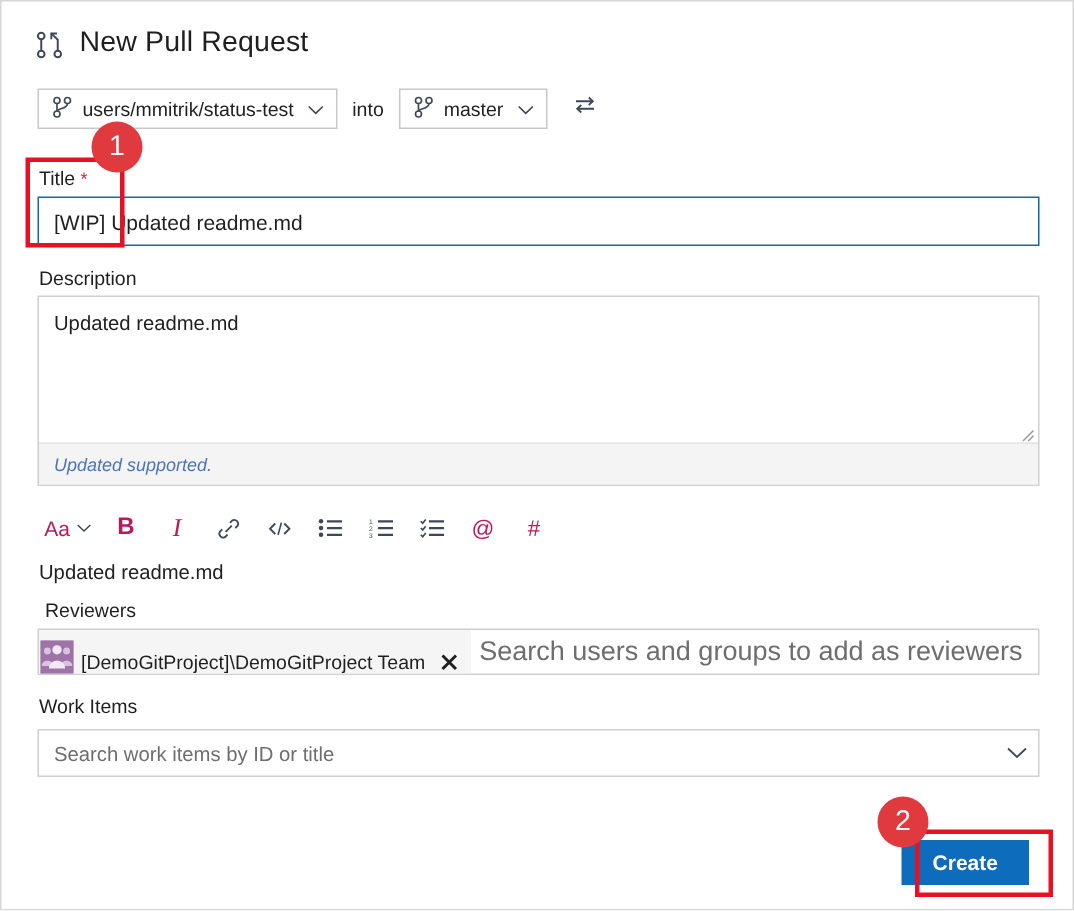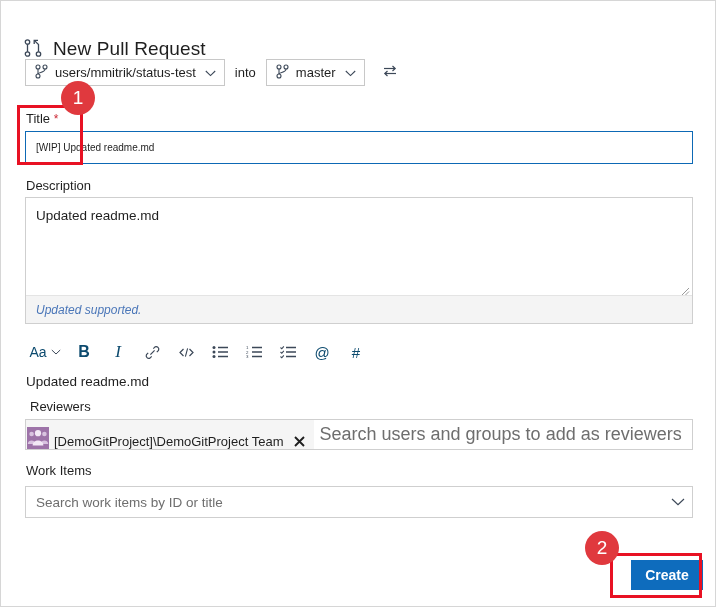--- a/index.html
+++ b/index.html
@@ -21,23 +21,22 @@
     box-sizing: border-box;
     overflow: hidden;
   }
 
   
   .header {
     position: absolute;
     left: 22px;
     top: 17px;
     display: flex;
-    align-items: flex-start;
+    align-items: flex-end;
     gap: 10px;
-    margin-top: 20px;
   }
   .pr-icon { width: 20px; height: 20px; display: block; }
   .page-title {
     font-size: 19px;
     color: #1f1f1f;
     font-weight: 400;
     letter-spacing: .1px;
     white-space: nowrap;
   }
 
@@ -93,21 +92,21 @@
   #title-input {
     position: absolute;
     left: 24px;
     top: 130px;
     width: 668px;
     height: 33px;
     box-sizing: border-box;
     border: 1px solid #0d69b5;
     background: #ffffff;
     font-family: "Liberation Sans", sans-serif;
-    font-size: 10px;
+    font-size: 14px;
     color: #1f1f1f;
     padding: 0 10px;
     outline: none;
   }
 
   
   #desc-label { left: 25px; top: 177px; }
   .desc-wrap {
     position: absolute;
     left: 24px;
@@ -171,21 +170,21 @@
     display: flex;
     align-items: center;
   }
   .tb-btn {
     width: 34px;
     height: 28px;
     display: flex;
     align-items: center;
     justify-content: center;
     cursor: pointer;
-    color: #0c4a6e;
+    color: #be185d;
     font-size: 15px;
   }
   .tb-btn.aa {
     width: 44px;
     gap: 4px;
     font-size: 14px;
   }
   .tb-btn.bold   { font-weight: bold; font-size: 16px; }
   .tb-btn.italic { font-style: italic; font-family: "Liberation Serif", serif; font-size: 17px; }
   .tb-btn svg { display: block; }
@@ -281,23 +280,23 @@
   .wi-input::placeholder { color: #6e6e6e; opacity: 1; }
   .wi-caret {
     width: 28px; height: 100%;
     display: flex; align-items: center; justify-content: center;
     cursor: pointer;
   }
 
   
   .create-btn {
     position: absolute;
-    left: 630px;
+    left: 600px;
     top: 559px;
-    width: 72px;
+    width: 85px;
     height: 30px;
     background: #0e6cbd;
     color: #ffffff;
     border: none;
     font-family: "Liberation Sans", sans-serif;
     font-size: 14px;
     font-weight: bold;
     cursor: pointer;
     padding: 0;
   }

